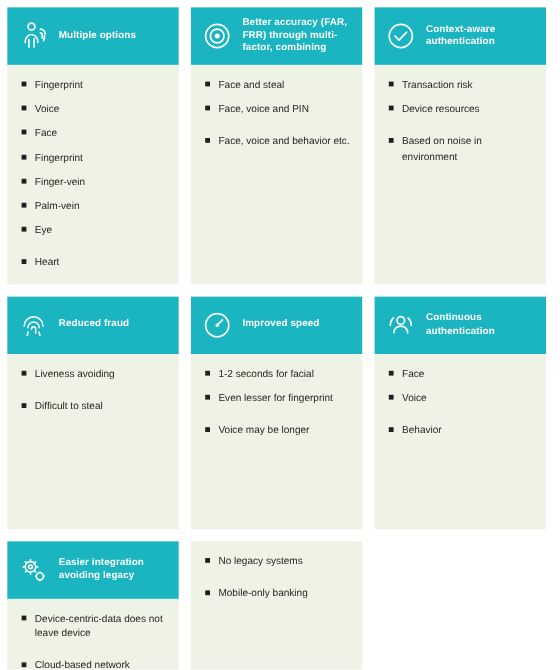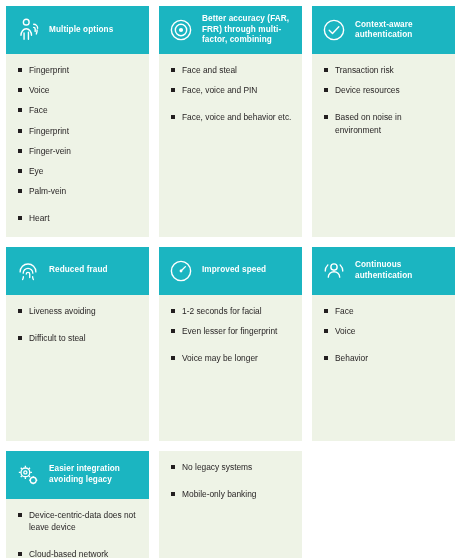--- a/index.html
+++ b/index.html
@@ -113,22 +113,22 @@
         </span>
         <span class="card-title">Multiple options</span>
       </div>
       <div class="card-body">
         <ul class="bullets">
           <li>Fingerprint</li>
           <li>Voice</li>
           <li>Face</li>
           <li>Fingerprint</li>
           <li>Finger-vein</li>
+          <li>Palm-vein</li>
           <li>Eye</li>
-          <li>Palm-vein</li>
           <li>Heart</li>
         </ul>
       </div>
     </div>
     <div class="card row1">
       <div class="card-header">
         <span class="icon">
           <svg width="28" height="28" viewBox="0 0 32 32" fill="none" stroke="#ffffff" stroke-width="1.6">
     <circle cx="16" cy="16" r="11"></circle>
     <circle cx="16" cy="16" r="6.5"></circle>

